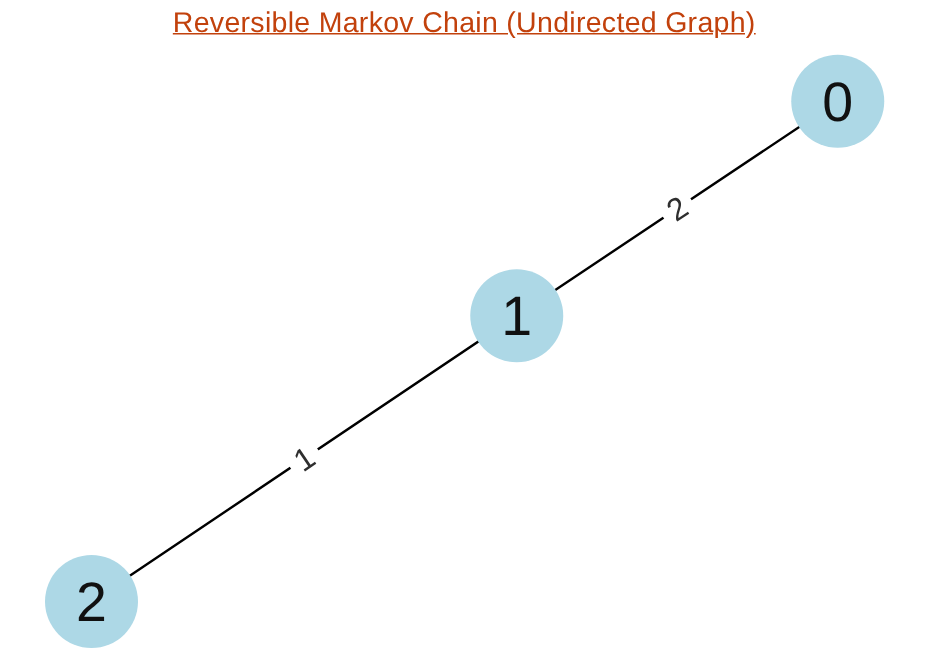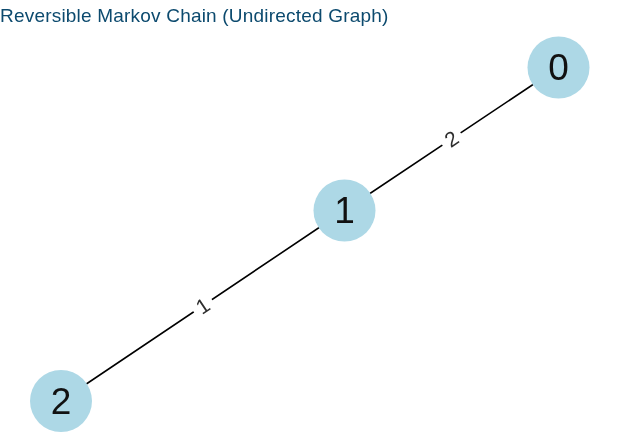--- a/index.html
+++ b/index.html
@@ -13,23 +13,25 @@
     width: 619px;
     height: 442px;
     background: #ffffff;
     overflow: hidden;
   }
   .figure-title {
     position: absolute;
     top: 5px;
     left: 0;
     width: 100%;
+    text-align: center;
     font-size: 19px;
-    color: #0c4a6e;
+    color: #c2410c;
     letter-spacing: 0.2px;
+    text-decoration: underline;
   }
   .graph-svg {
     position: absolute;
     top: 0;
     left: 0;
   }
   .edge-line {
     stroke-width: 1.6;
     stroke-linecap: round;
   }

